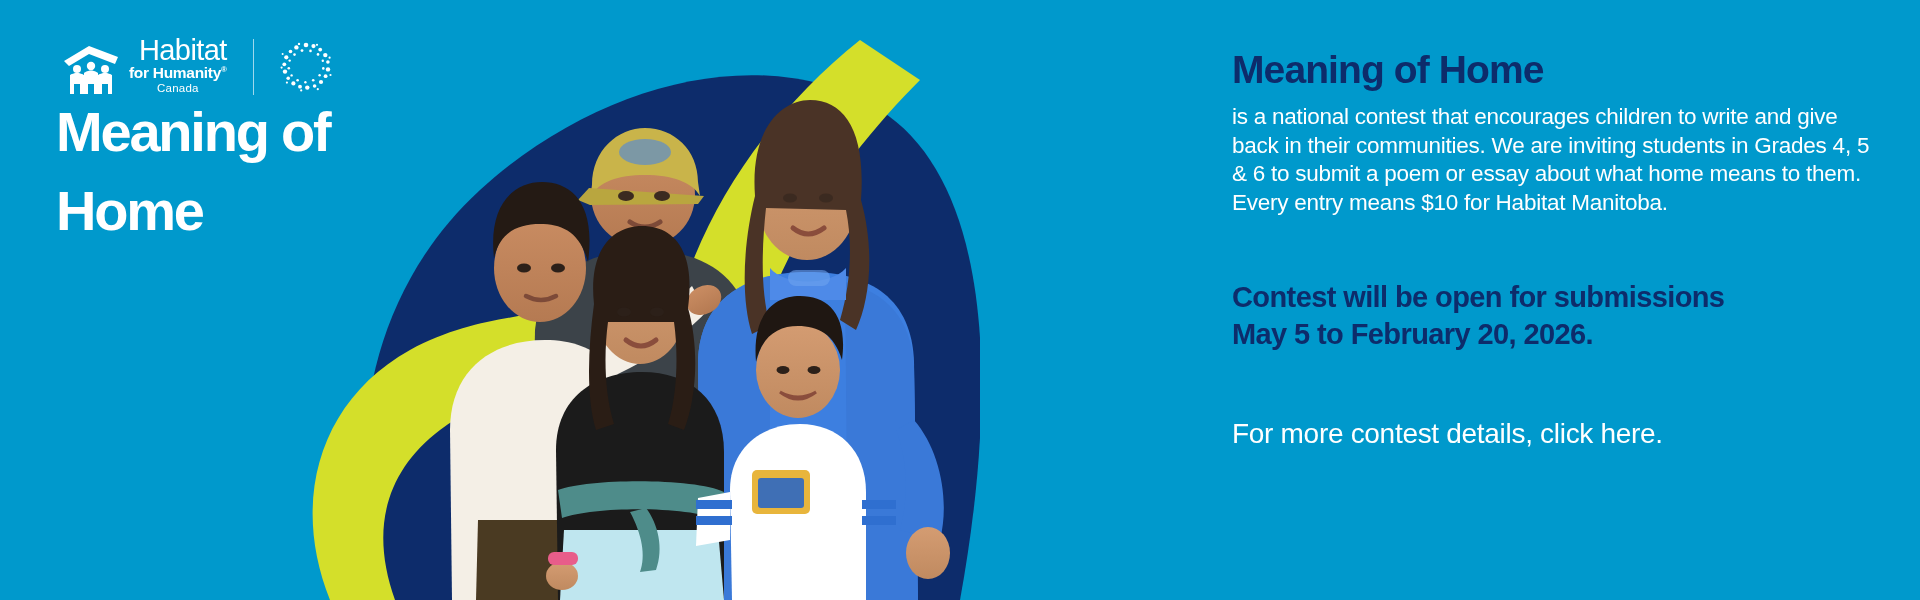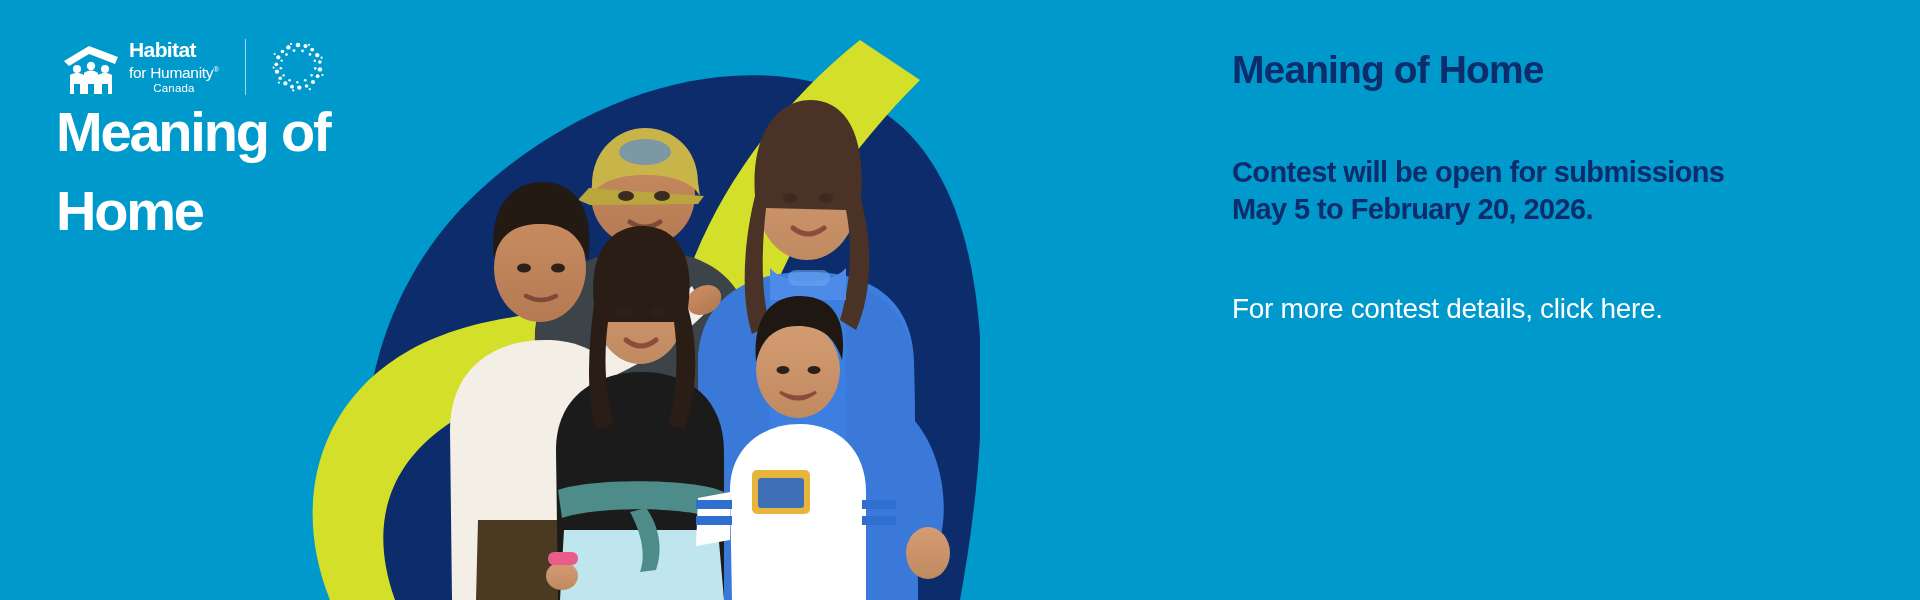--- a/index.html
+++ b/index.html
@@ -20,25 +20,25 @@
   }
   #logo-row{
     position:absolute; left:62px; top:36px;
     display:flex; align-items:center; gap:0px;
     height:62px;
   }
   .hfh-logo{ display:flex; align-items:flex-end; gap:9px; }
   .hfh-mark{ width:58px; height:52px; position:relative; }
   .hfh-text{ line-height:1; padding-bottom:1px; }
   .hfh-l1{
-    font-size:21px; font-weight:bold; color:#ffffff; letter-spacing:-0.6px;
-    display:block; line-height:24px;
+    font-size:29px; font-weight:normal; color:#ffffff; letter-spacing:-0.6px;
+    display:block; line-height:24px;margin-left:10px;
   }
   .hfh-l2{
-    font-size:15.5px; font-weight:normal; color:#ffffff; letter-spacing:-0.3px;
+    font-size:15.5px; font-weight:bold; color:#ffffff; letter-spacing:-0.3px;
     display:block; line-height:16px;
   }
   .hfh-l3{
     font-size:11.5px; color:#ffffff; letter-spacing:0.2px;
     display:block; line-height:14px; text-align:center; font-weight:normal;
   }
   .logo-divider{
     width:1px; height:56px; background:rgba(255,255,255,.62);
     margin:0 26px;
   }
@@ -270,20 +270,21 @@
     </div>
 
     <div id="headline">
       <div>Meaning of</div>
       <div>Home</div>
     </div>
   </div>
 
   <div id="right-panel">
     <div id="right-title">Meaning of Home</div>
+    <div id="right-body">is a national contest that encourages children to write and give back in their communities. We are inviting students in Grades 4, 5 &amp; 6  to submit a poem or essay about what home means to them. Every entry means $10 for Habitat Manitoba.</div>
     <div id="right-dates">
       <div>Contest will be open for submissions</div>
       <div>May 5 to February 20, 2026.</div>
     </div>
     <div id="right-cta"><span>For more contest details, </span><a href="#">click here.</a></div>
   </div>
 
 </div>
 
 </body></html>

